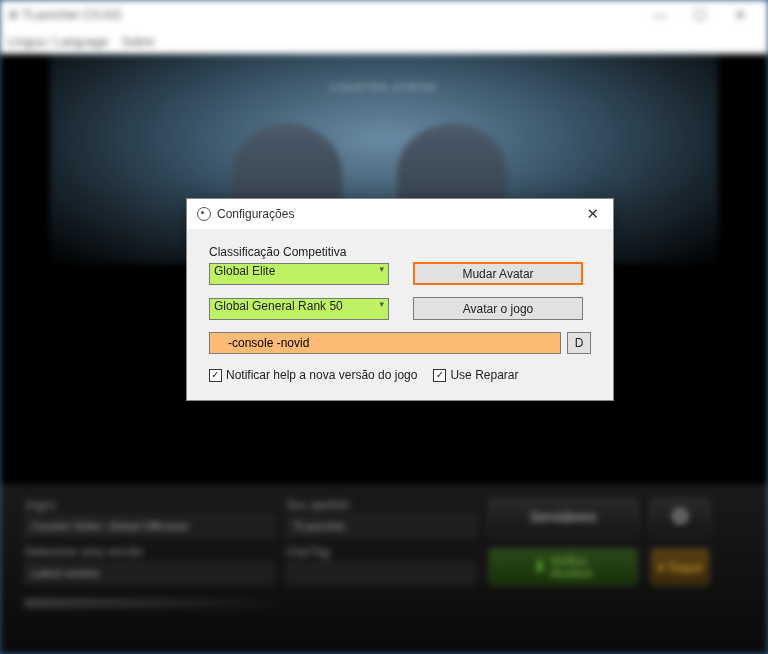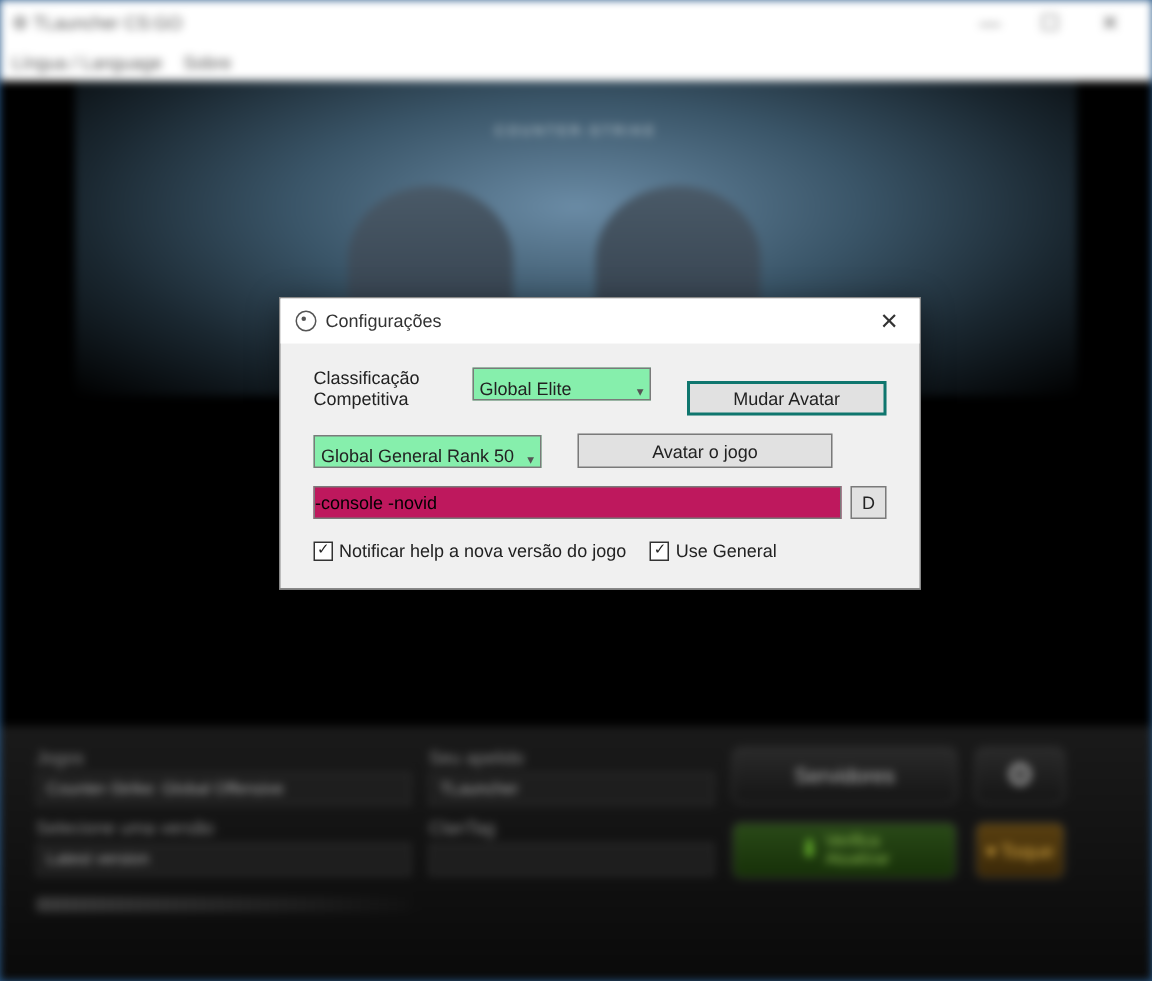--- a/index.html
+++ b/index.html
@@ -29,29 +29,29 @@
 
   
   .dialog { position: absolute; top: 198px; left: 154px; width: 428px; background: #f0f0f0; border: 1px solid #888; box-shadow: 0 4px 20px rgba(0,0,0,0.4); z-index: 10; margin-left: 32px; }
   .dlg-title { height: 30px; display: flex; align-items: center; padding: 0 10px; font-size: 12px; color: #333; background: #fff; }
   .dlg-title .t-icon { width: 14px; height: 14px; border: 1.5px solid #555; border-radius: 50%; margin-right: 6px; position: relative; }
   .dlg-title .t-icon::after { content: ""; position: absolute; width: 3px; height: 3px; background: #555; border-radius: 50%; top: 3px; left: 3px; }
   .dlg-title .spacer { flex: 1; }
   .dlg-title .close { font-size: 15px; color: #333; cursor: pointer; padding: 0 4px; font-family: Arial; }
   .dlg-body { padding: 16px 22px 18px 22px; font-size: 12px; color: #222; }
   .row { display: flex; align-items: flex-end; gap: 24px; margin-bottom: 12px; }
-  .field { display: flex; }
+  .field { display: flex; flex-direction: column; }
   .field label { margin-bottom: 4px; font-size: 12px; }
-  .select { width: 152px; height: 22px; border: 1px solid #7a7a7a; background: #86efac; font-size: 12px; padding: 0 4px; display: flex; align-items: flex-end; justify-content: space-between; }
+  .select { width: 180px; height: 22px; border: 1px solid #7a7a7a; background: #bef264; font-size: 12px; padding: 0 4px; display: flex; align-items: flex-start; justify-content: space-between; }
   .select .chev { font-size: 9px; color: #555; }
   .btn { width: 170px; height: 23px; border: 1px solid #7a7a7a; background: #e1e1e1; font-size: 12px; display: flex; align-items: center; justify-content: center; }
-  .btn.primary { border: 2px solid #0f766e; }
+  .btn.primary { border: 2px solid #f97316; }
   .full-label { margin-bottom: 4px; display: block; }
   .textrow { display: flex; gap: 6px; margin-bottom: 14px; }
-  .textinput { flex: 1; height: 22px; border: 1px solid #7a7a7a; background: #be185d; padding: 0 0; font-size: 12px; }
+  .textinput { flex: 1; height: 22px; border: 1px solid #7a7a7a; background: #fdba74; padding: 0 18px; font-size: 12px; }
   .sq { width: 24px; height: 22px; border: 1px solid #7a7a7a; background: #e1e1e1; font-size: 12px; display: flex; align-items: center; justify-content: center; }
   .checks { display: flex; gap: 16px; align-items: center; font-size: 12px; }
   .ck { display: flex; align-items: center; gap: 4px; }
   .ckbox { width: 13px; height: 13px; border: 1px solid #333; background: #fff; display: flex; align-items: center; justify-content: center; font-size: 10px; line-height: 1; color: #222; }
 </style>
 </head>
 <body>
 
 <div class="main-window">
   <div class="titlebar">
@@ -140,17 +140,17 @@
       <div class="sq">D</div>
     </div>
 
     <div class="checks">
       <div class="ck">
         <span class="ckbox">✓</span>
         <span>Notificar help a nova versão do jogo</span>
       </div>
       <div class="ck">
         <span class="ckbox">✓</span>
-        <span>Use General</span>
+        <span>Use Reparar</span>
       </div>
     </div>
   </div>
 </div>
 
 </body></html>

